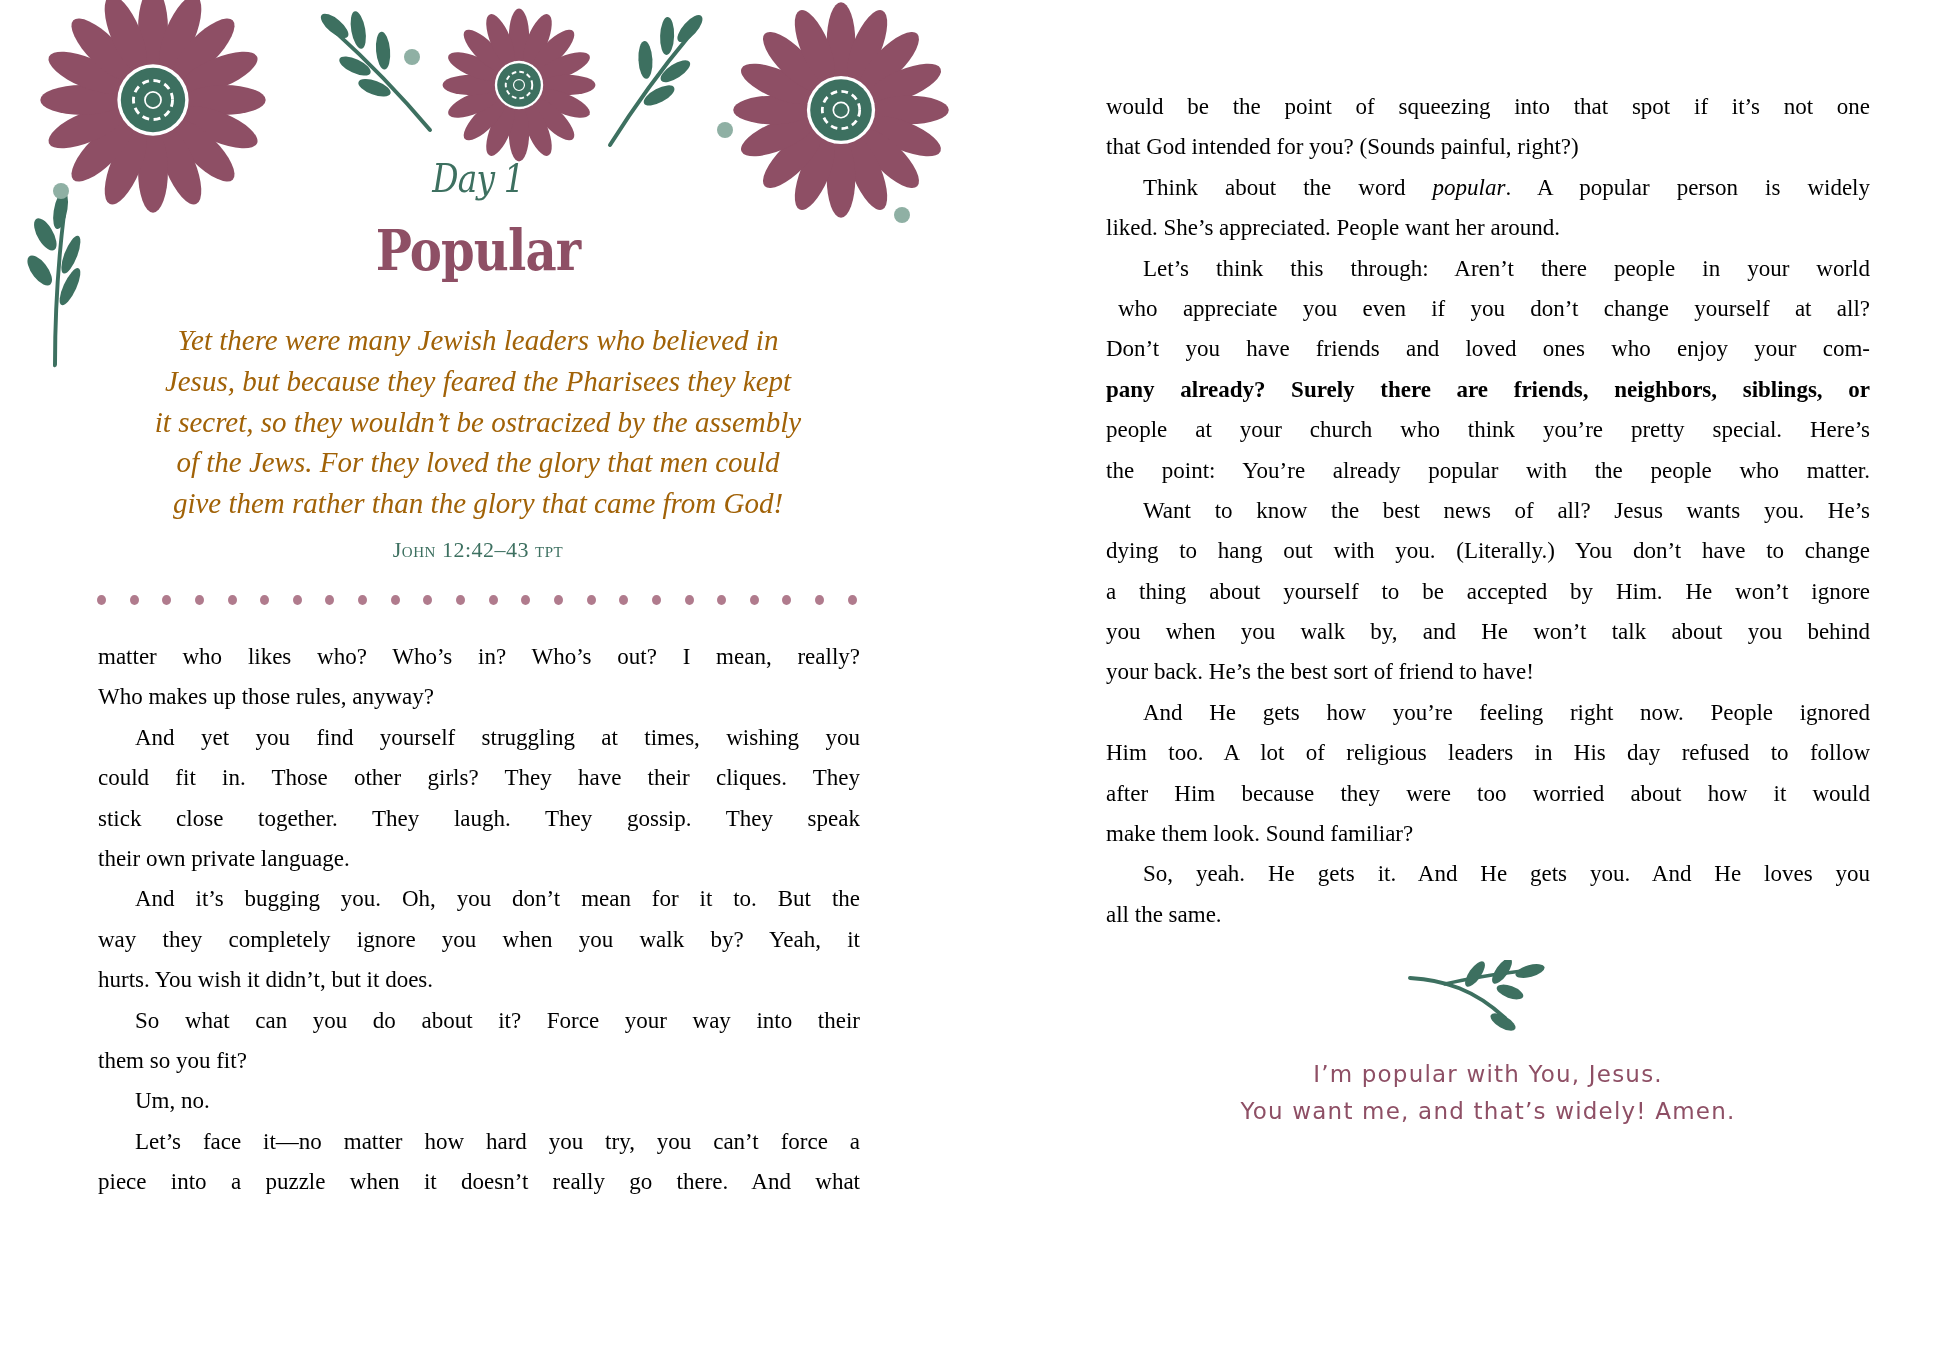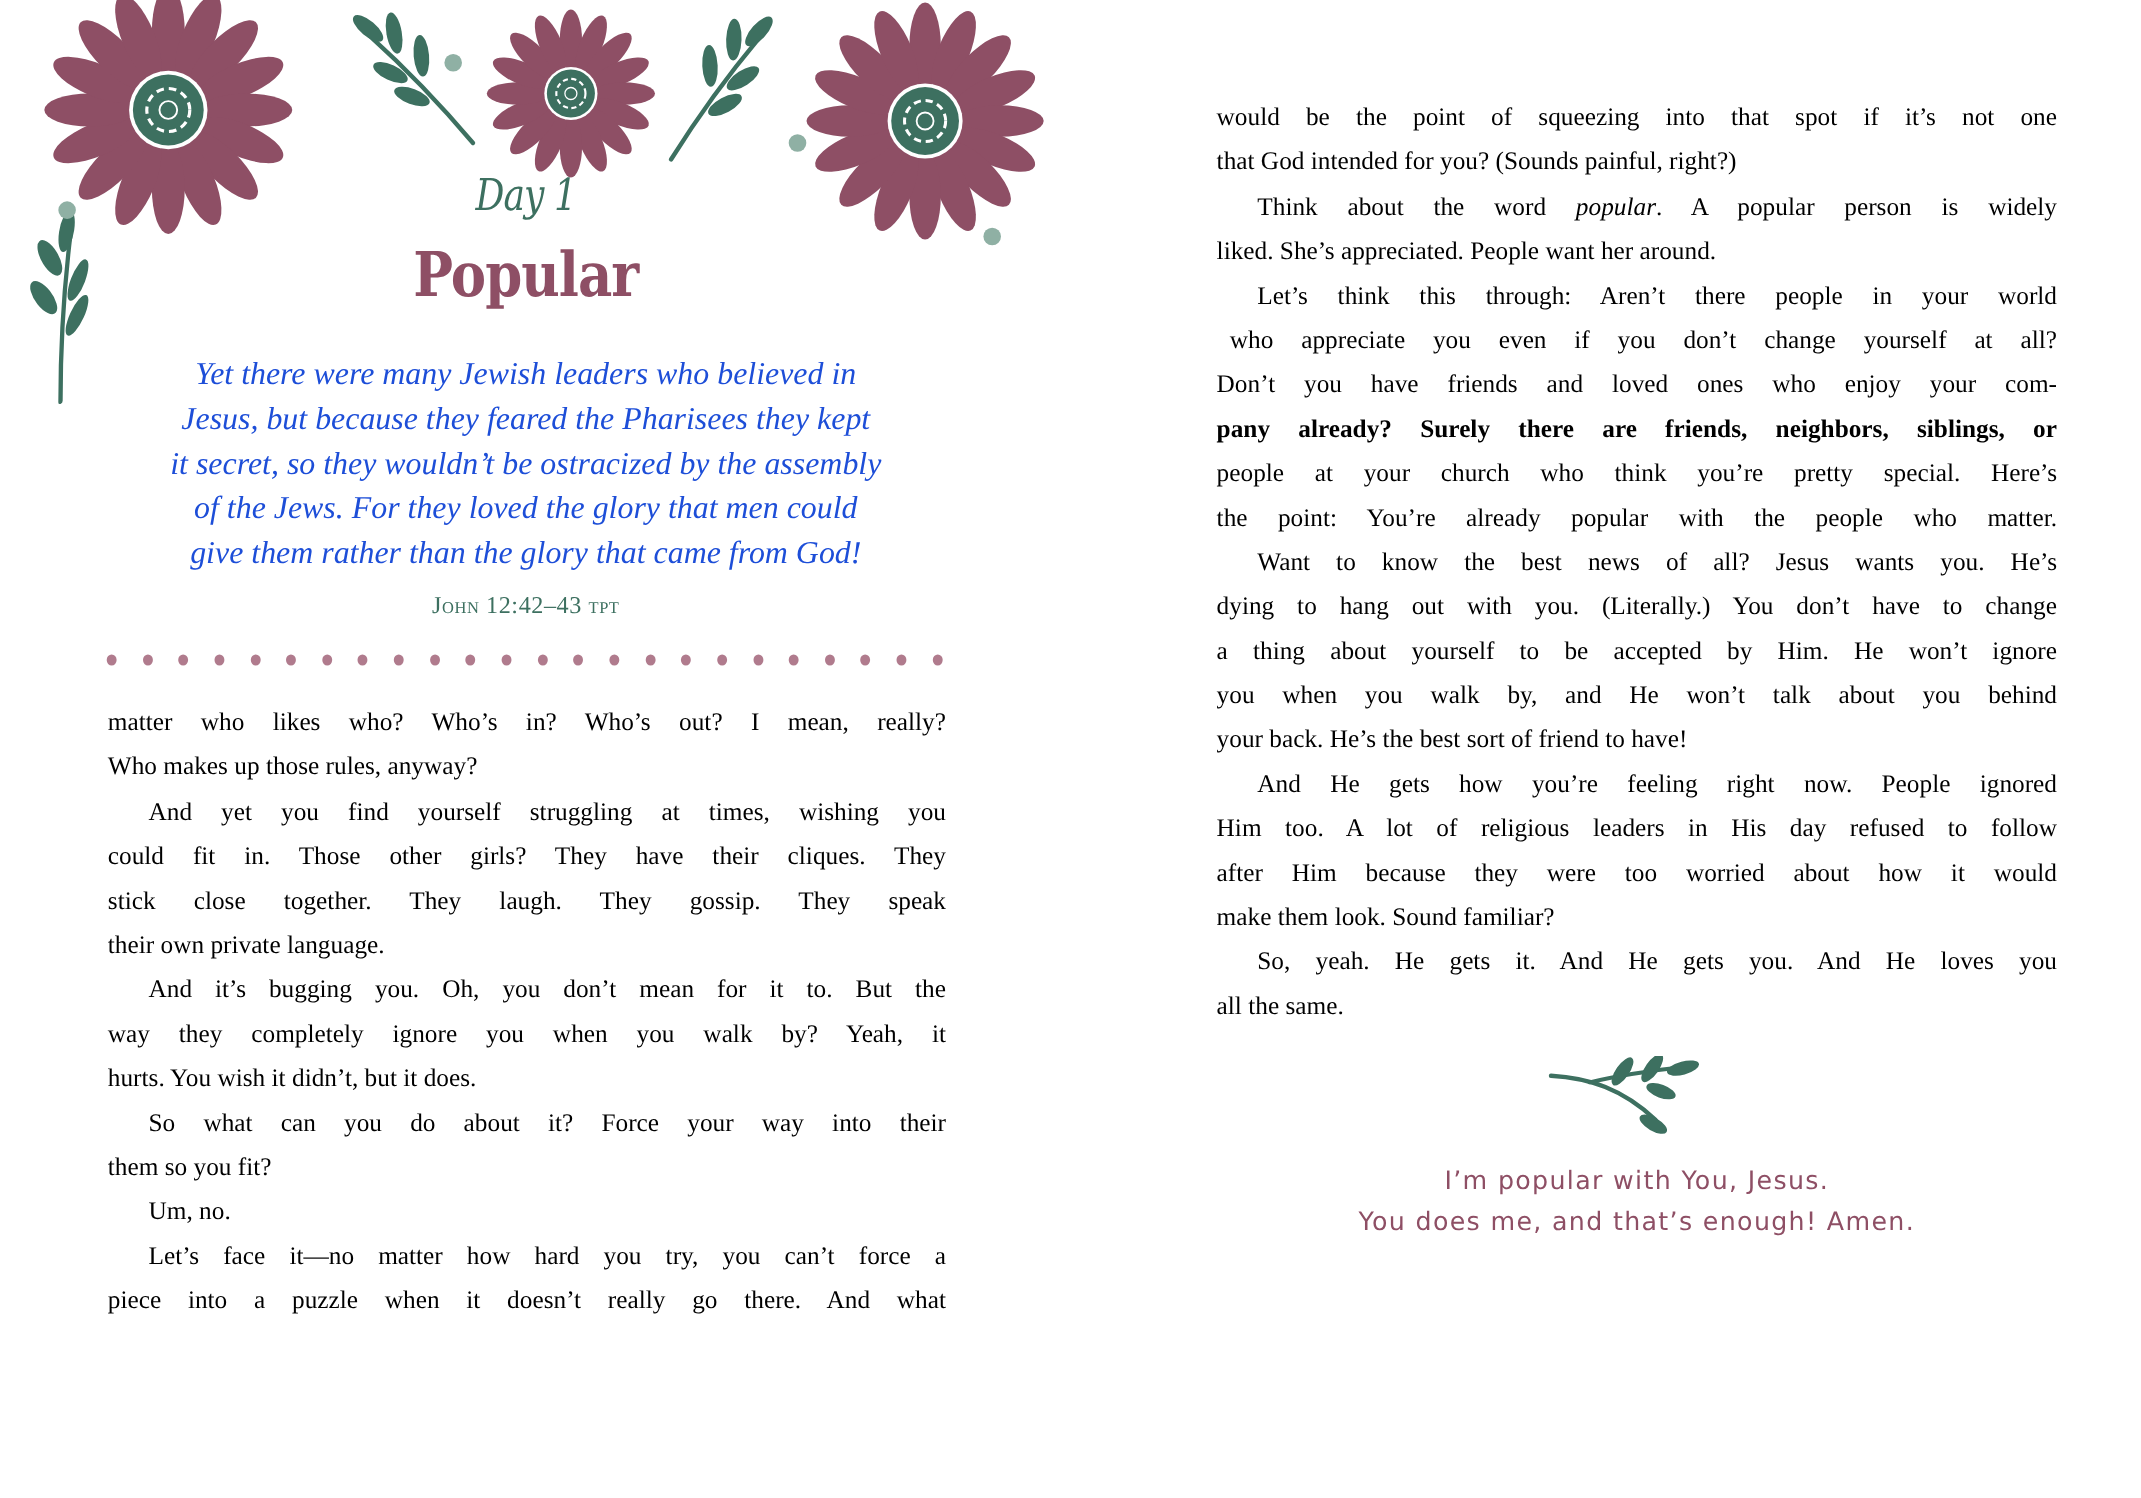--- a/index.html
+++ b/index.html
@@ -16,21 +16,21 @@
     transform: scaleX(0.82);
   }
   .title {
     position: absolute; left: 330px; top: 218px; width: 296px; text-align: center;
     font-family: "DejaVu Serif", serif; font-weight: bold; font-size: 56px; line-height: 64px;
     color: #8e4f65; letter-spacing: -1px; transform: scaleX(0.86);
   }
   .verse {
     position: absolute; left: 120px; top: 320px; width: 716px; text-align: center;
     font-family: "Liberation Serif", serif; font-style: italic; font-size: 29px; line-height: 40.8px;
-    color: #1d4ed8;
+    color: #a16207;
   }
   .verse-line { display: block; white-space: nowrap; }
   .reference {
     position: absolute; left: 278px; top: 535px; width: 400px; text-align: center;
     font-family: "Liberation Serif", serif; font-size: 22px; line-height: 30px;
     color: #3d7060; letter-spacing: 0.5px;
   }
   .reference .sc { font-variant: small-caps; }
   .dot-divider {
     position: absolute; left: 97px; top: 594px; width: 760px; height: 12px;
@@ -217,15 +217,15 @@
     <path d="M40 24 C 65 18, 90 14, 125 10" stroke="#3d7060" stroke-width="3.5" fill="none" stroke-linecap="round"></path>
     <ellipse cx="70" cy="14" rx="6" ry="15" fill="#3d7060" transform="rotate(35 70 14)"></ellipse>
     <ellipse cx="97" cy="11" rx="6" ry="15" fill="#3d7060" transform="rotate(35 97 11)"></ellipse>
     <ellipse cx="125" cy="11" rx="6" ry="15" fill="#3d7060" transform="rotate(75 125 11)"></ellipse>
     <ellipse cx="105" cy="32" rx="6" ry="14" fill="#3d7060" transform="rotate(-70 105 32)"></ellipse>
     <ellipse cx="98" cy="62" rx="6" ry="14" fill="#3d7060" transform="rotate(-60 98 62)"></ellipse>
   </svg>
 
   <div class="prayer">
     <span>I’m popular with You, Jesus.</span>
-    <span>You does me, and that’s enough! Amen.</span>
+    <span>You want me, and that’s widely! Amen.</span>
   </div>
 </div>
 
 </body></html>

